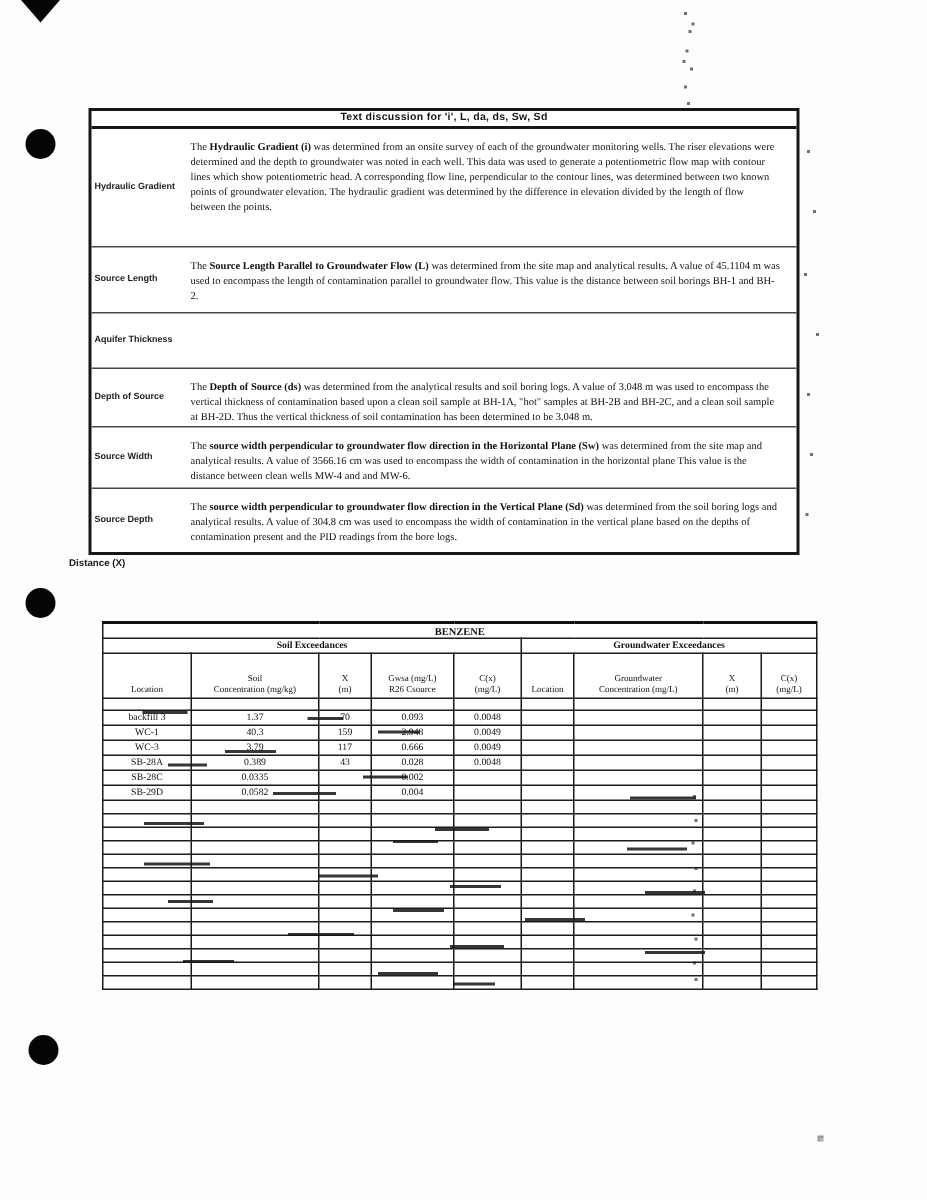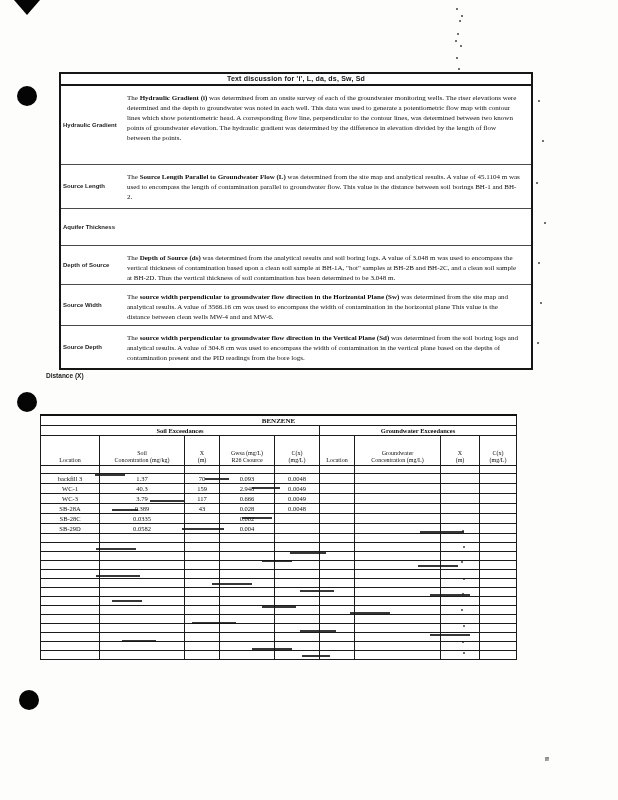--- a/index.html
+++ b/index.html
@@ -19,21 +19,21 @@
   .section{display:flex; border-bottom:1px solid #4a4a4a;}
   .section:last-child{border-bottom:none;}
   .sec-label{width:60px; flex:0 0 60px; font-family:"Liberation Sans", sans-serif; font-size:6px;
     font-weight:600; color:#1d1d1d; display:flex; align-items:center; padding-left:2px; line-height:7px;}
   .sec-text{flex:1; font-size:7px; line-height:10px; padding:7px 10px 3px 4px; text-align:left; color:#101010;}
   .sec-text b{font-weight:bold;}
   
   .distance-label{position:absolute; left:46px; top:372px; font-family:"Liberation Sans", sans-serif;
     font-size:6.5px; font-weight:600; color:#1a1a1a;}
   
-  table.benzene{position:absolute; left:40px; top:414px; width:476px; border-collapse:collapse;
+  table.benzene{position:absolute; left:68px; top:414px; width:476px; border-collapse:collapse;
     table-layout:fixed; font-size:6.5px; text-align:center; color:#101010; background:#fff;}
   table.benzene td{border:1px solid #1b1b1b; padding:0; overflow:hidden; white-space:nowrap;}
   table.benzene tr.t-title td{font-weight:bold; font-size:7px; height:9px; border-top:2px solid #111;}
   table.benzene tr.t-group td{font-weight:bold; font-size:6.5px; height:9px;}
   table.benzene tr.t-cols td{height:28px; vertical-align:bottom; font-size:6px; line-height:7px; padding-bottom:1px;}
   table.benzene tr.t-spacer td{height:7px;}
   table.benzene tr.t-data td{height:9px;}
   table.benzene tr.t-empty td{height:8px;}
   .hdr-l1{display:block;} .hdr-l2{display:block;}
   

